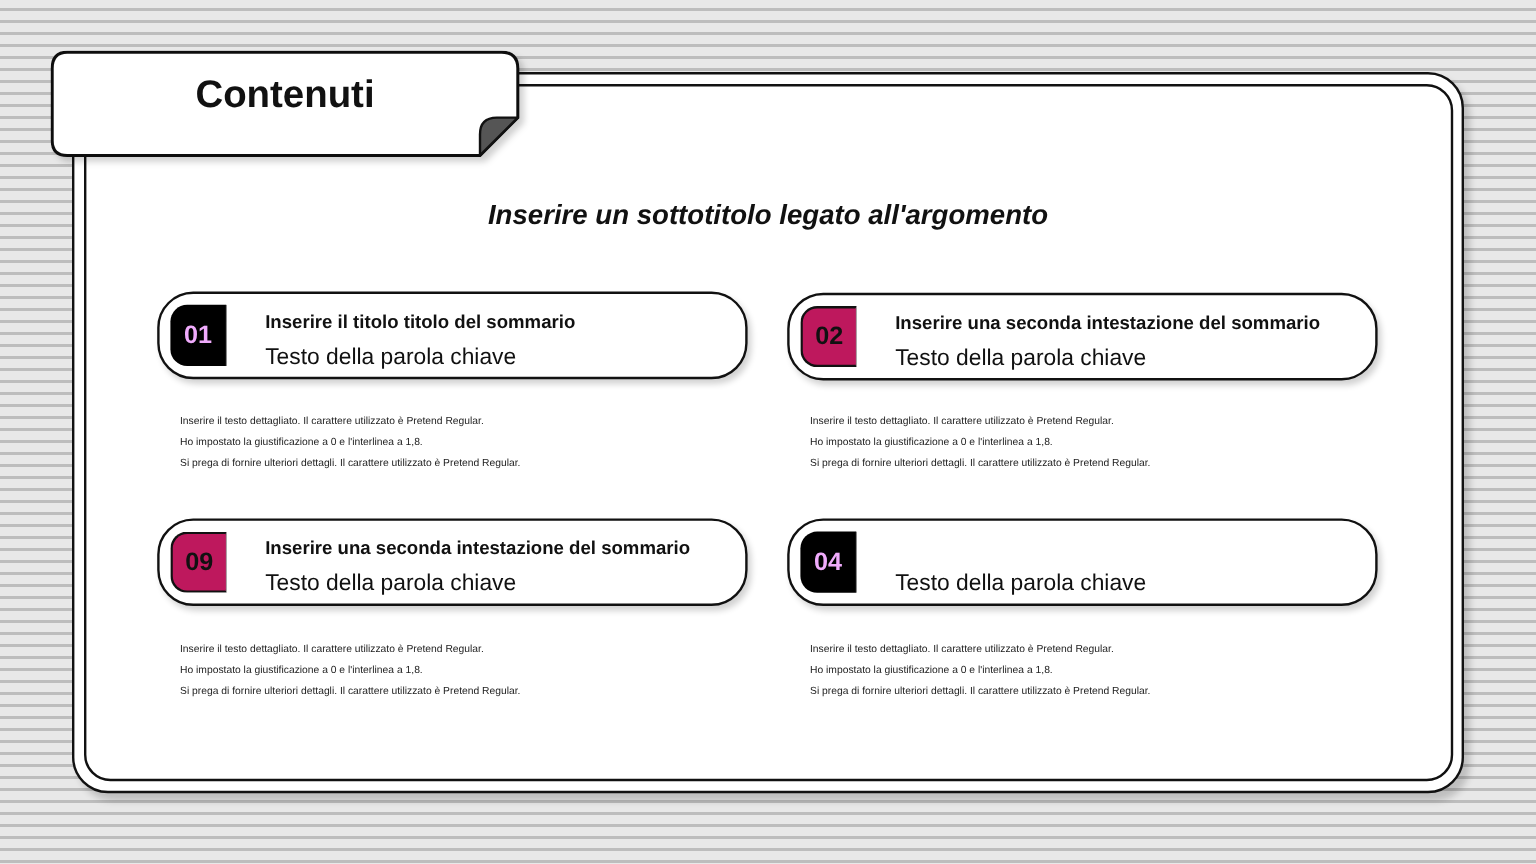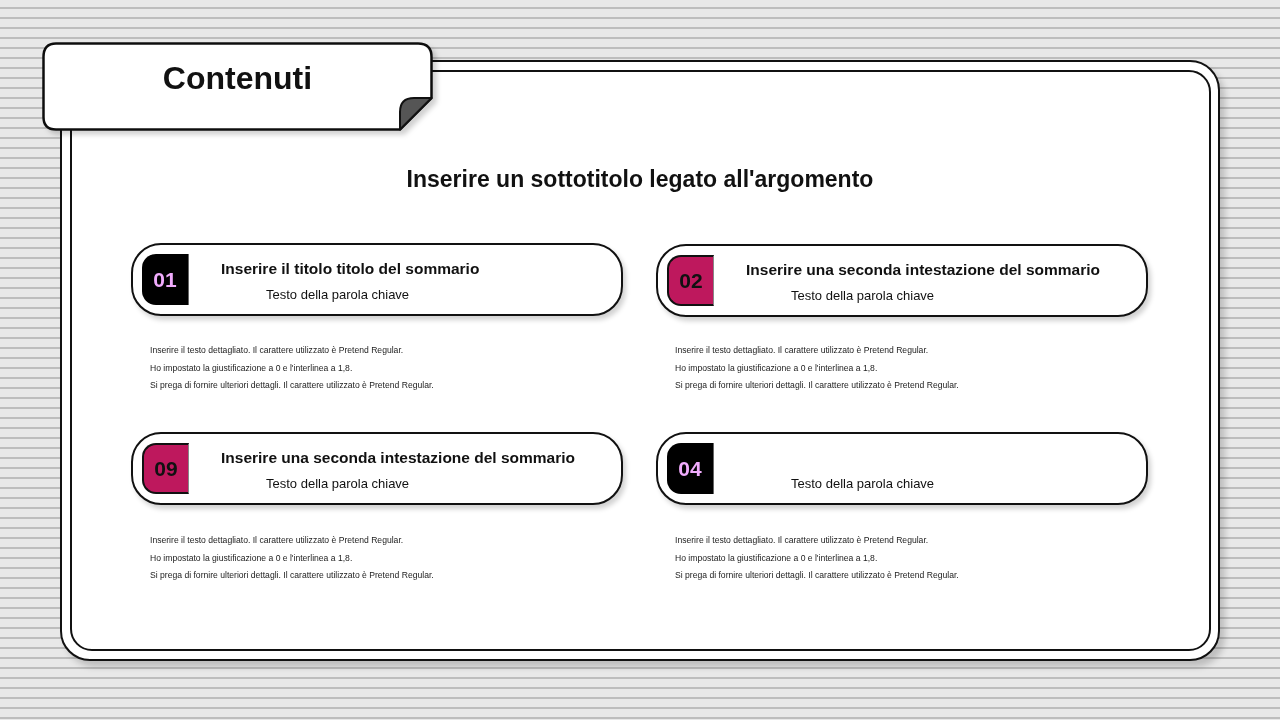--- a/index.html
+++ b/index.html
@@ -26,42 +26,42 @@
   }
   .tab svg { position: absolute; left: 0; top: 0; }
   .tab-title {
     position: absolute; left: 0; top: 0; width: 391px; height: 89px;
     display: flex; align-items: center; justify-content: center;
     font-size: 32px; font-weight: 700; letter-spacing: 0px; color: #111;
     padding-bottom: 16px;
   }
   .subtitle {
     position: absolute; left: 0; top: 166px; width: 1280px; text-align: center;
-    font-size: 23px; font-weight: 700; color: #111;
+    font-size: 23px; font-weight: 700; color: #111; font-style: italic;
   }
   .pill {
     position: absolute; width: 492px; height: 73px;
     background: #fff; border: 2.5px solid #111; border-radius: 30px;
     box-shadow: 3px 4px 5px rgba(0,0,0,0.18);
   }
   .badge {
     position: absolute; left: 9px; top: 9px; width: 47px; height: 51px;
     border-radius: 14px 0 0 14px;
     display: flex; align-items: center; justify-content: center;
     font-size: 21px; font-weight: 700;
   }
   .badge.dark { background: #000; color: #f0abfc; border-right: 1.5px solid #666; }
   .badge.light { background: #be185d; color: #111; border: 2px solid #111; border-right: 1.5px solid #888; }
   .pill-title {
     position: absolute; left: 88px; top: 15px;
     font-size: 15.5px; font-weight: 700; color: #111; white-space: nowrap;
   }
   .pill-sub {
     position: absolute; left: 88px; top: 42px;
-    font-size: 13px; color: #111; white-space: nowrap; margin-left: 45px;
+    font-size: 19px; color: #111; white-space: nowrap;
   }
   .desc {
     position: absolute; font-size: 8.6px; color: #222; line-height: 17.5px; white-space: nowrap;
   }
 </style>
 </head>
 <body>
 
 <div class="frame-outer"></div>
 <div class="frame-inner"></div>

